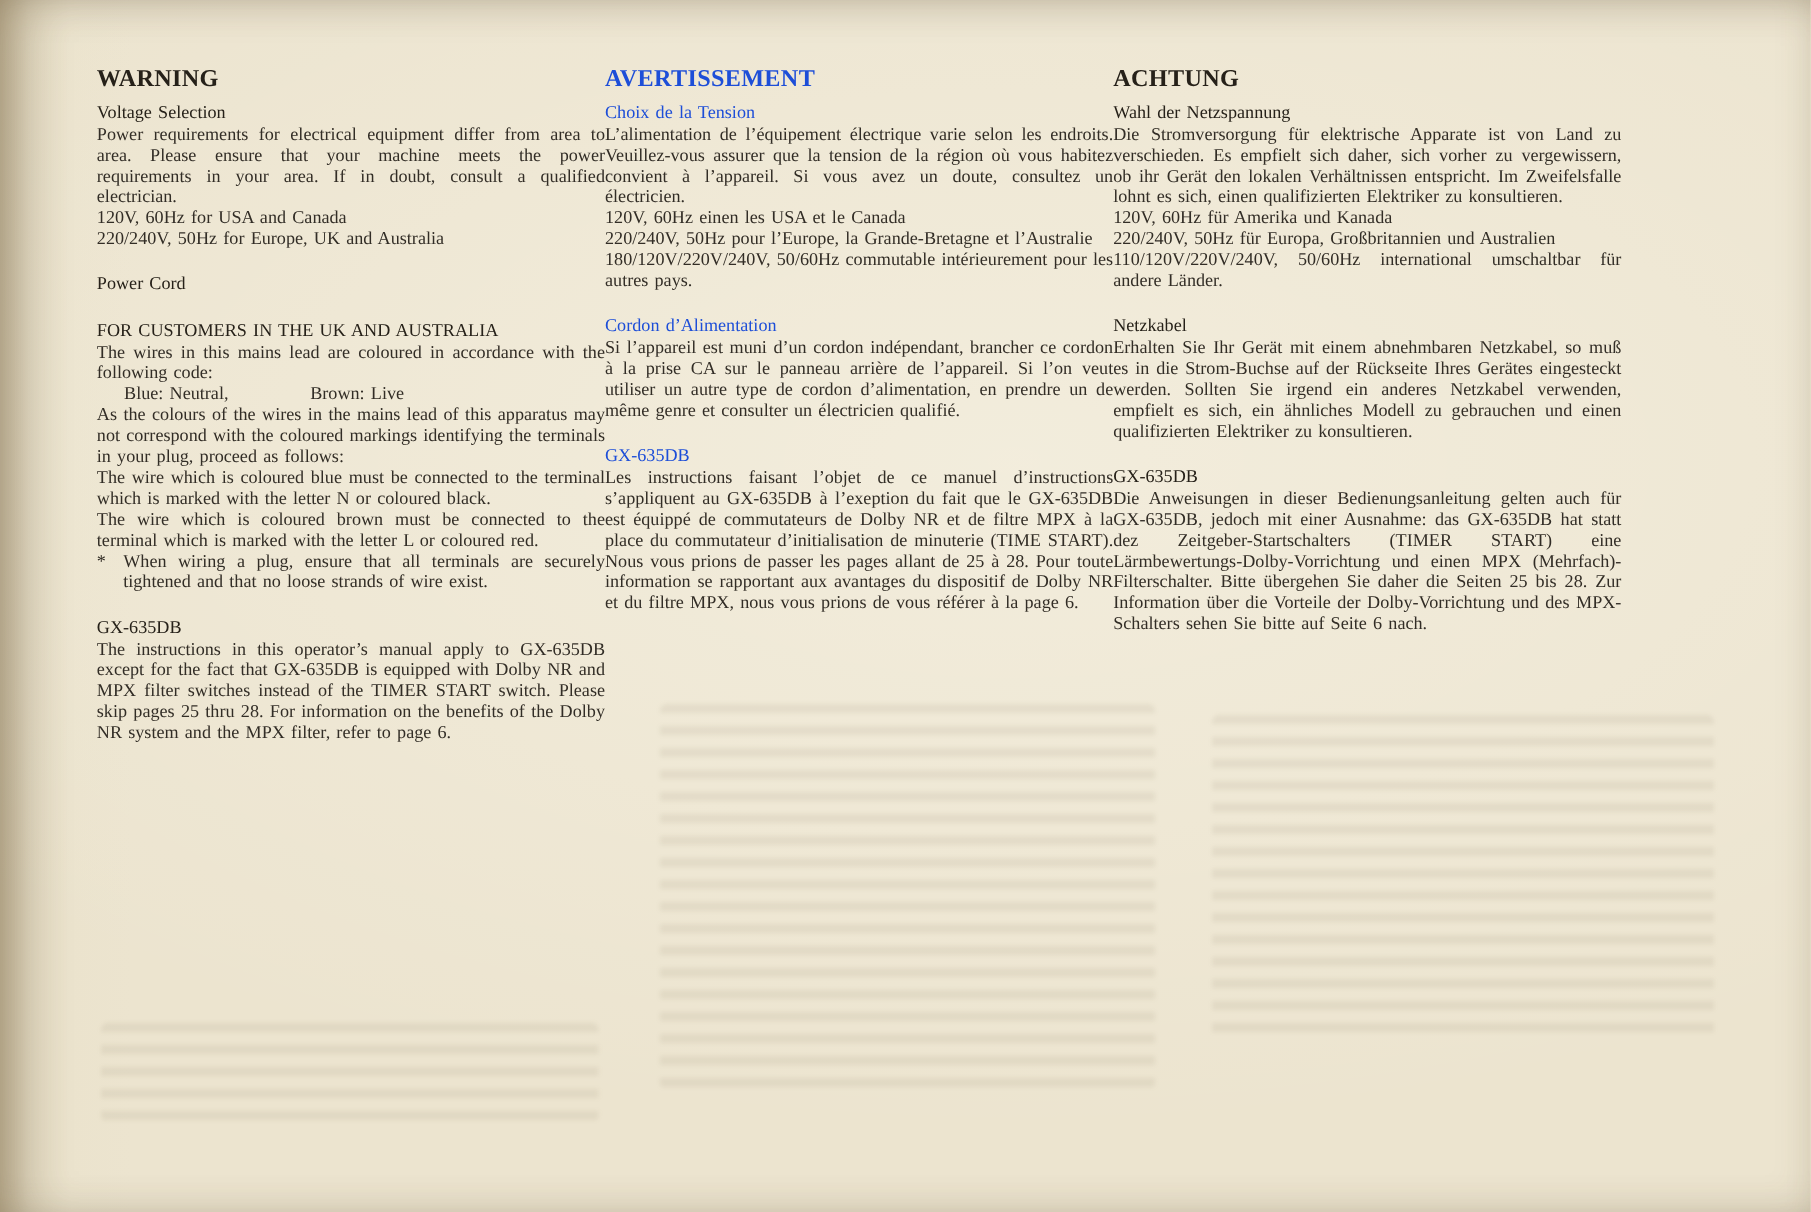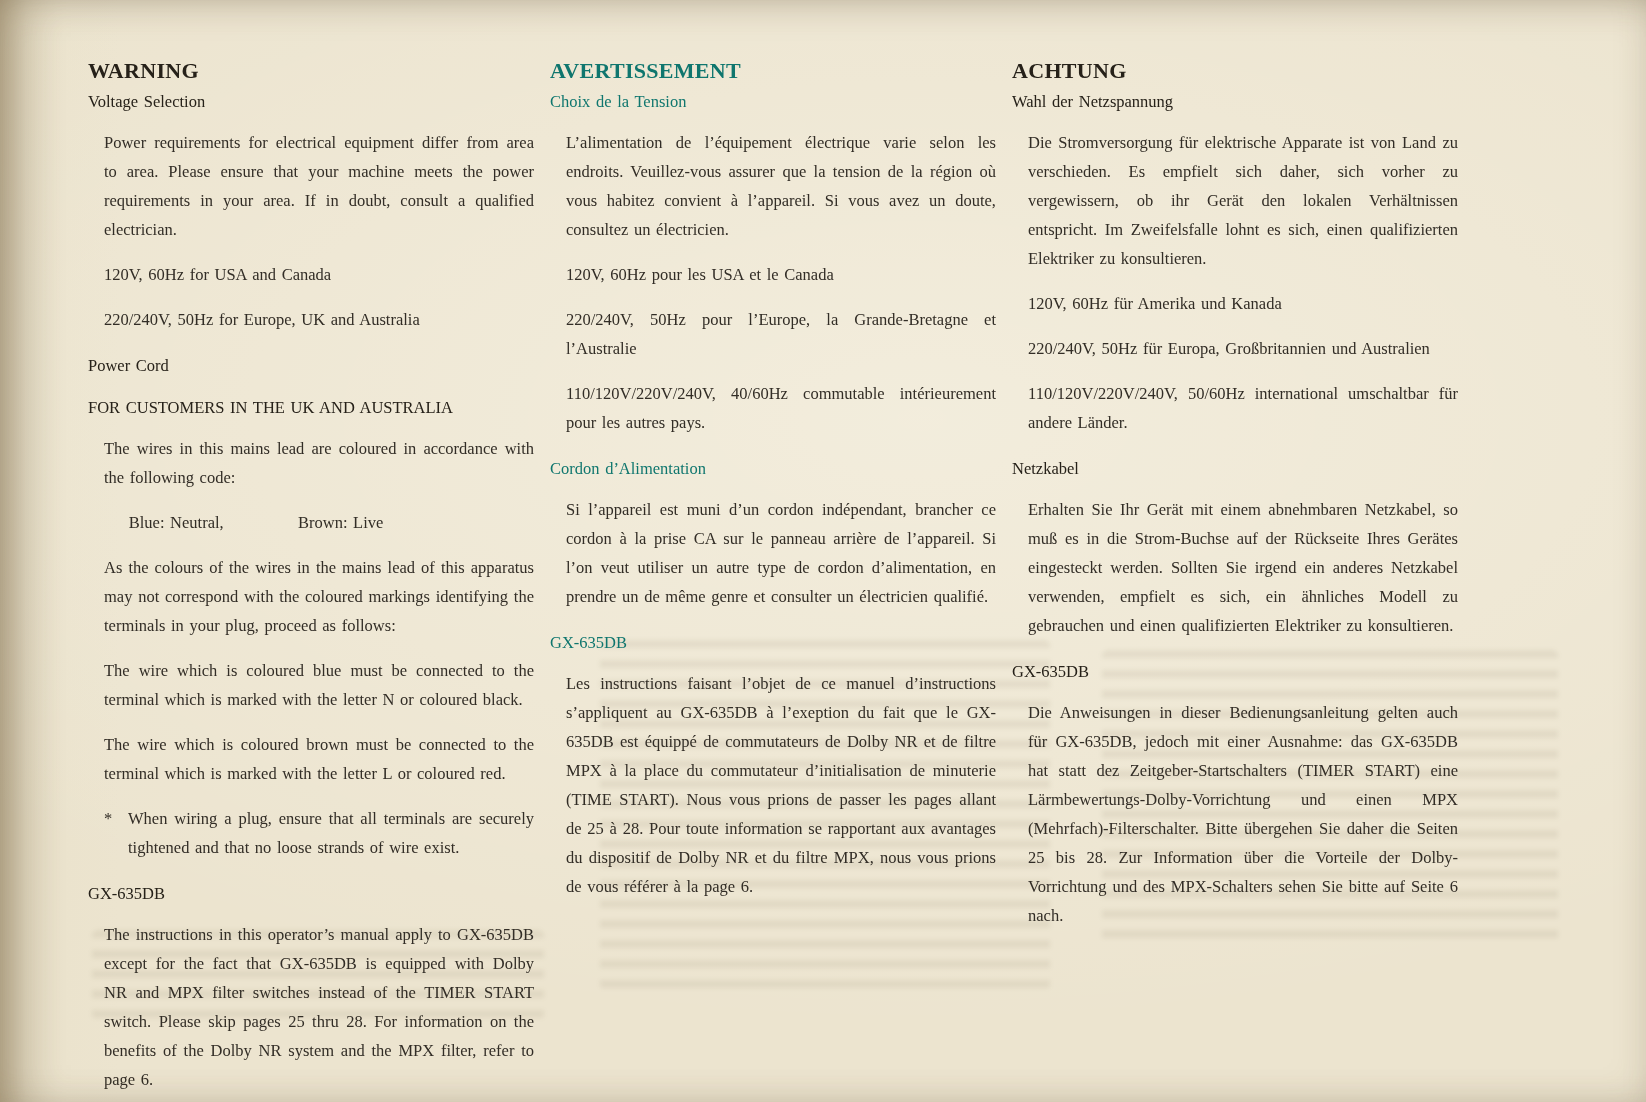--- a/index.html
+++ b/index.html
@@ -24,24 +24,24 @@
     position: absolute; inset: 0; z-index: 3; pointer-events: none;
     box-shadow:
       inset 34px 0 46px -18px rgba(96,80,50,0.38),
       inset 0 18px 40px -20px rgba(96,80,50,0.28),
       inset -14px -14px 40px -20px rgba(96,80,50,0.18);
   }
   .page { position: relative; z-index: 1; display: flex; padding: 58px 0 0 88px; }
   .col { width: 462px; flex: 0 0 462px; word-spacing: 1.5px; }
   h1 { font-size: 22px; line-height: 26px; margin: 0 0 7px; font-weight: bold; color: #262119; letter-spacing: 0.3px; }
   h2 { font-size: 16.5px; line-height: 21px; margin: 0; font-weight: normal; color: #262119; }
-  .blue { color: #0f766e; }
+  .blue { color: #1d4ed8; }
   .sec { margin-top: 21px; }
   h1 + .sec { margin-top: 0; }
-  p { margin: 16px; font-size: 16.5px; line-height: 29px; }
+  p { margin: 0; font-size: 16.5px; line-height: 19px; }
   .j { text-align: justify; }
   .bullet { display: flex; }
   .marker { flex: 0 0 24px; }
   .btext { text-align: justify; flex: 1; }
 </style>
 </head>
 <body>
 
 <div class="decor">
   <div class="ghost g1"></div>
@@ -83,23 +83,23 @@
       <p class="j">The instructions in this operator’s manual apply to GX-635DB except for the fact that GX-635DB is equipped with Dolby NR and MPX filter switches instead of the TIMER START switch. Please skip pages 25 thru 28. For information on the benefits of the Dolby NR system and the MPX filter, refer to page 6.</p>
     </div>
   </section>
 
   <section class="col">
     <h1 class="blue">AVERTISSEMENT</h1>
 
     <div class="sec">
       <h2 class="blue">Choix de la Tension</h2>
       <p class="j">L’alimentation de l’équipement électrique varie selon les endroits. Veuillez-vous assurer que la tension de la région où vous habitez convient à l’appareil. Si vous avez un doute, consultez un électricien.</p>
-      <p class="j">120V, 60Hz pour les USA et le Canada</p>
+      <p class="j">120V, 60Hz einen les USA et le Canada</p>
       <p class="j">220/240V, 50Hz pour l’Europe, la Grande-Bretagne et l’Australie</p>
-      <p class="j">110/120V/220V/240V, 40/60Hz commutable intérieurement pour les autres pays.</p>
+      <p class="j">180/120V/220V/240V, 50/60Hz commutable intérieurement pour les autres pays.</p>
     </div>
 
     <div class="sec">
       <h2 class="blue">Cordon d’Alimentation</h2>
       <p class="j">Si l’appareil est muni d’un cordon indépendant, brancher ce cordon à la prise CA sur le panneau arrière de l’appareil. Si l’on veut utiliser un autre type de cordon d’alimentation, en prendre un de même genre et consulter un électricien qualifié.</p>
     </div>
 
     <div class="sec">
       <h2 class="blue">GX-635DB</h2>
       <p class="j">Les instructions faisant l’objet de ce manuel d’instructions s’appliquent au GX-635DB à l’exeption du fait que le GX-635DB est équippé de commutateurs de Dolby NR et de filtre MPX à la place du commutateur d’initialisation de minuterie (TIME START). Nous vous prions de passer les pages allant de 25 à 28. Pour toute information se rapportant aux avantages du dispositif de Dolby NR et du filtre MPX, nous vous prions de vous référer à la page 6.</p>

